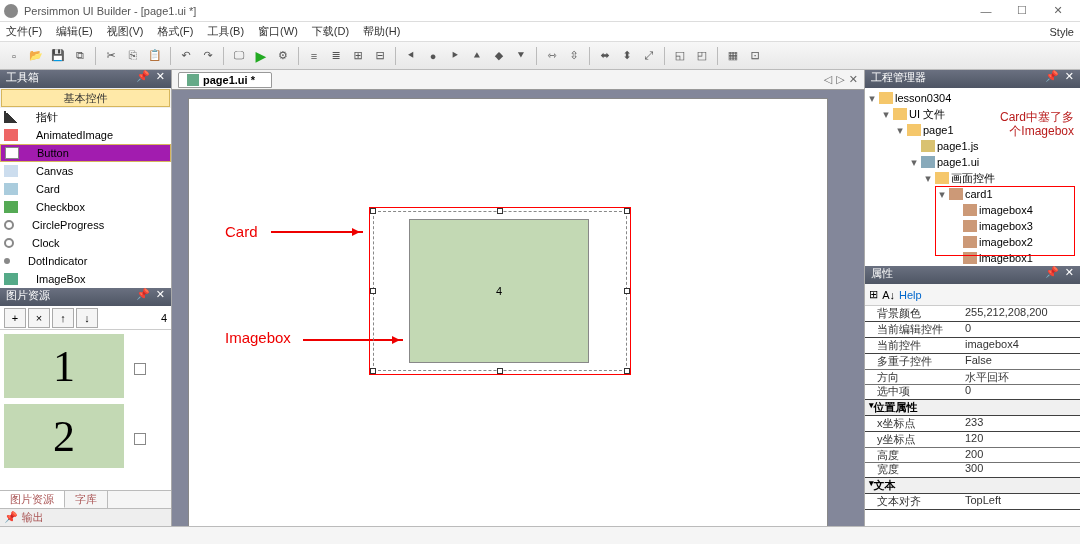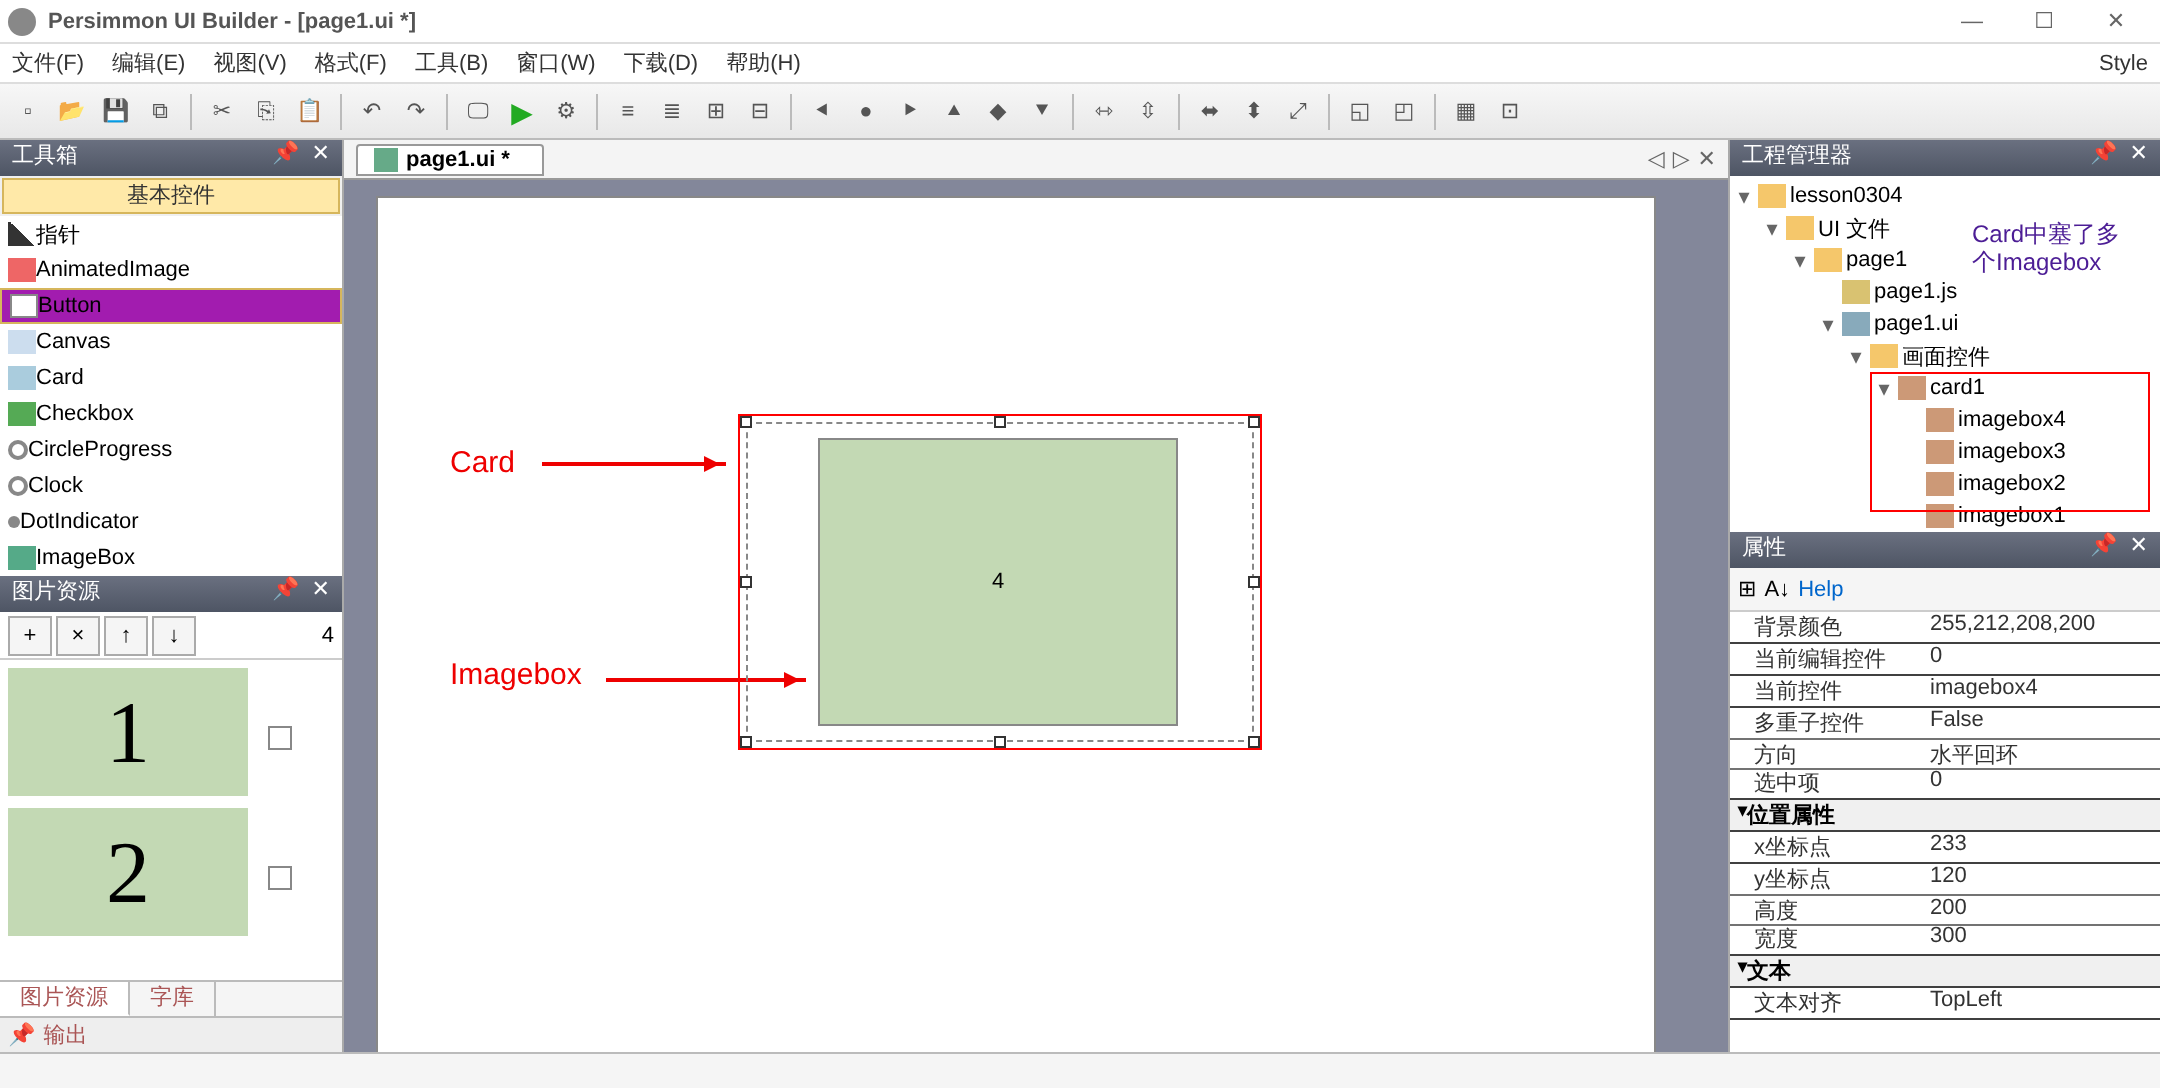--- a/index.html
+++ b/index.html
@@ -1,34 +1,34 @@
 <!DOCTYPE html>
 <html><head>
 <meta charset="utf-8">
 <style>
 * { box-sizing: border-box; margin: 0; padding: 0; font-family: "Microsoft YaHei", Arial, sans-serif; font-size: 11px; }
 body { background: #f0f0f0; width: 1080px; height: 544px; overflow: hidden; display: flex; flex-direction: column; }
 .titlebar { height: 22px; background: #fff; display: flex; align-items: center; padding: 0 4px; border-bottom: 1px solid #ddd; }
 .titlebar .icon { width: 14px; height: 14px; background: #888; border-radius: 50%; margin-right: 6px; }
-.titlebar .title { color: #555; flex: 1; font-weight: bold; }
+.titlebar .title { color: #555; flex: 1; }
 .winbtns { display: flex; gap: 0; }
 .winbtn { width: 36px; height: 20px; display: flex; align-items: center; justify-content: center; color: #666; }
 .menubar { height: 20px; background: #fff; display: flex; align-items: center; padding: 0 6px; gap: 14px; color: #333; border-bottom: 1px solid #ddd; }
 .menubar .spacer { flex: 1; }
 .toolbar { height: 28px; background: linear-gradient(#f7f7f7,#e8e8e8); border-bottom: 1px solid #bbb; display: flex; align-items: center; padding: 0 4px; gap: 2px; overflow: hidden; }
 .tbtn { width: 20px; height: 20px; display: flex; align-items: center; justify-content: center; color: #555; border: 1px solid transparent; }
 .tsep { width: 1px; height: 18px; background: #bbb; margin: 0 3px; }
 .play { color: #2a2; font-size: 14px; }
 .workspace { flex: 1; display: flex; min-height: 0; }
 .left-col { width: 172px; display: flex; flex-direction: column; border-right: 1px solid #aaa; }
 .panel-hdr { height: 18px; background: linear-gradient(#6a7080,#4e5564); color: #fff; display: flex; align-items: flex-start; padding: 0 6px; font-size: 11px; }
 .panel-hdr .ctrl { margin-left: auto; display: flex; gap: 6px; }
 .cat-hdr { height: 18px; background: #ffe9a8; border: 1px solid #d6b65c; text-align: center; line-height: 16px; color: #333; margin: 1px; }
 .toolbox { background: #fff; overflow: auto; }
-.tb-item { height: 18px; display: flex; align-items: center; padding: 0 4px; gap: 0; cursor: default; }
+.tb-item { height: 18px; display: flex; align-items: center; padding: 0 4px; gap: 18px; cursor: default; }
 .tb-item.sel { background: #a21caf; border: 1px solid #d6b65c; }
 .tb-item.sel .tb-ico { }
 .tb-ico { width: 14px; height: 12px; display: inline-block; }
 .ico-ptr { background: linear-gradient(45deg,#333 50%, transparent 50%); }
 .ico-anim { background: #e66; }
 .ico-btn { background: #fff; border: 1px solid #888; }
 .ico-canvas { background: #cde; }
 .ico-card { background: #acd; }
 .ico-check { background: #5a5; }
 .ico-circ { border: 2px solid #888; border-radius: 50%; width: 10px; height: 10px; }
@@ -67,21 +67,21 @@
 .tree-row { display: flex; align-items: center; height: 16px; white-space: nowrap; }
 .tree-ind { display: inline-block; }
 .tree-exp { width: 10px; text-align: center; color: #666; }
 .tree-ico { width: 14px; height: 12px; background: #6a8; margin: 0 2px; display: inline-block; }
 .tree-ico.fld { background: #f5c76b; }
 .tree-ico.js { background: #d9c271; }
 .tree-ico.ui { background: #8ab; }
 .tree-ico.box { background: #c97; }
 .tree-hi { border: 1px solid red; position: absolute; pointer-events: none; }
 .tree-wrap { position: relative; }
-.anno-r { position: absolute; color: #4c1d95; font-size: 12px; right: 20px; top: 22px; text-align: left; line-height: 14px; }
+.anno-r { position: absolute; color: #b91c1c; font-size: 12px; right: 6px; top: 22px; text-align: right; line-height: 14px; }
 .props { flex: 1; display: flex; flex-direction: column; min-height: 0; }
 .props-tool { height: 22px; display: flex; align-items: center; gap: 4px; padding: 0 4px; border-bottom: 1px solid #ccc; background: #f5f5f5; }
 .props-tool input { flex: 1; height: 16px; border: 1px solid #aaa; padding: 0 4px; }
 .propgrid { flex: 1; overflow: auto; }
 .prop-row { display: flex; height: 16px; border-bottom: 1px solid #404040; }
 .prop-k { width: 100px; padding-left: 12px; color: #333; }
 .prop-v { flex: 1; color: #333; }
 .prop-cat { font-weight: bold; background: #f0f0f0; padding-left: 4px; }
 .prop-cat:before { content: '▾ '; font-size: 9px; }
 .prop-hi { border: 1px solid #737373; margin: -1px; }

